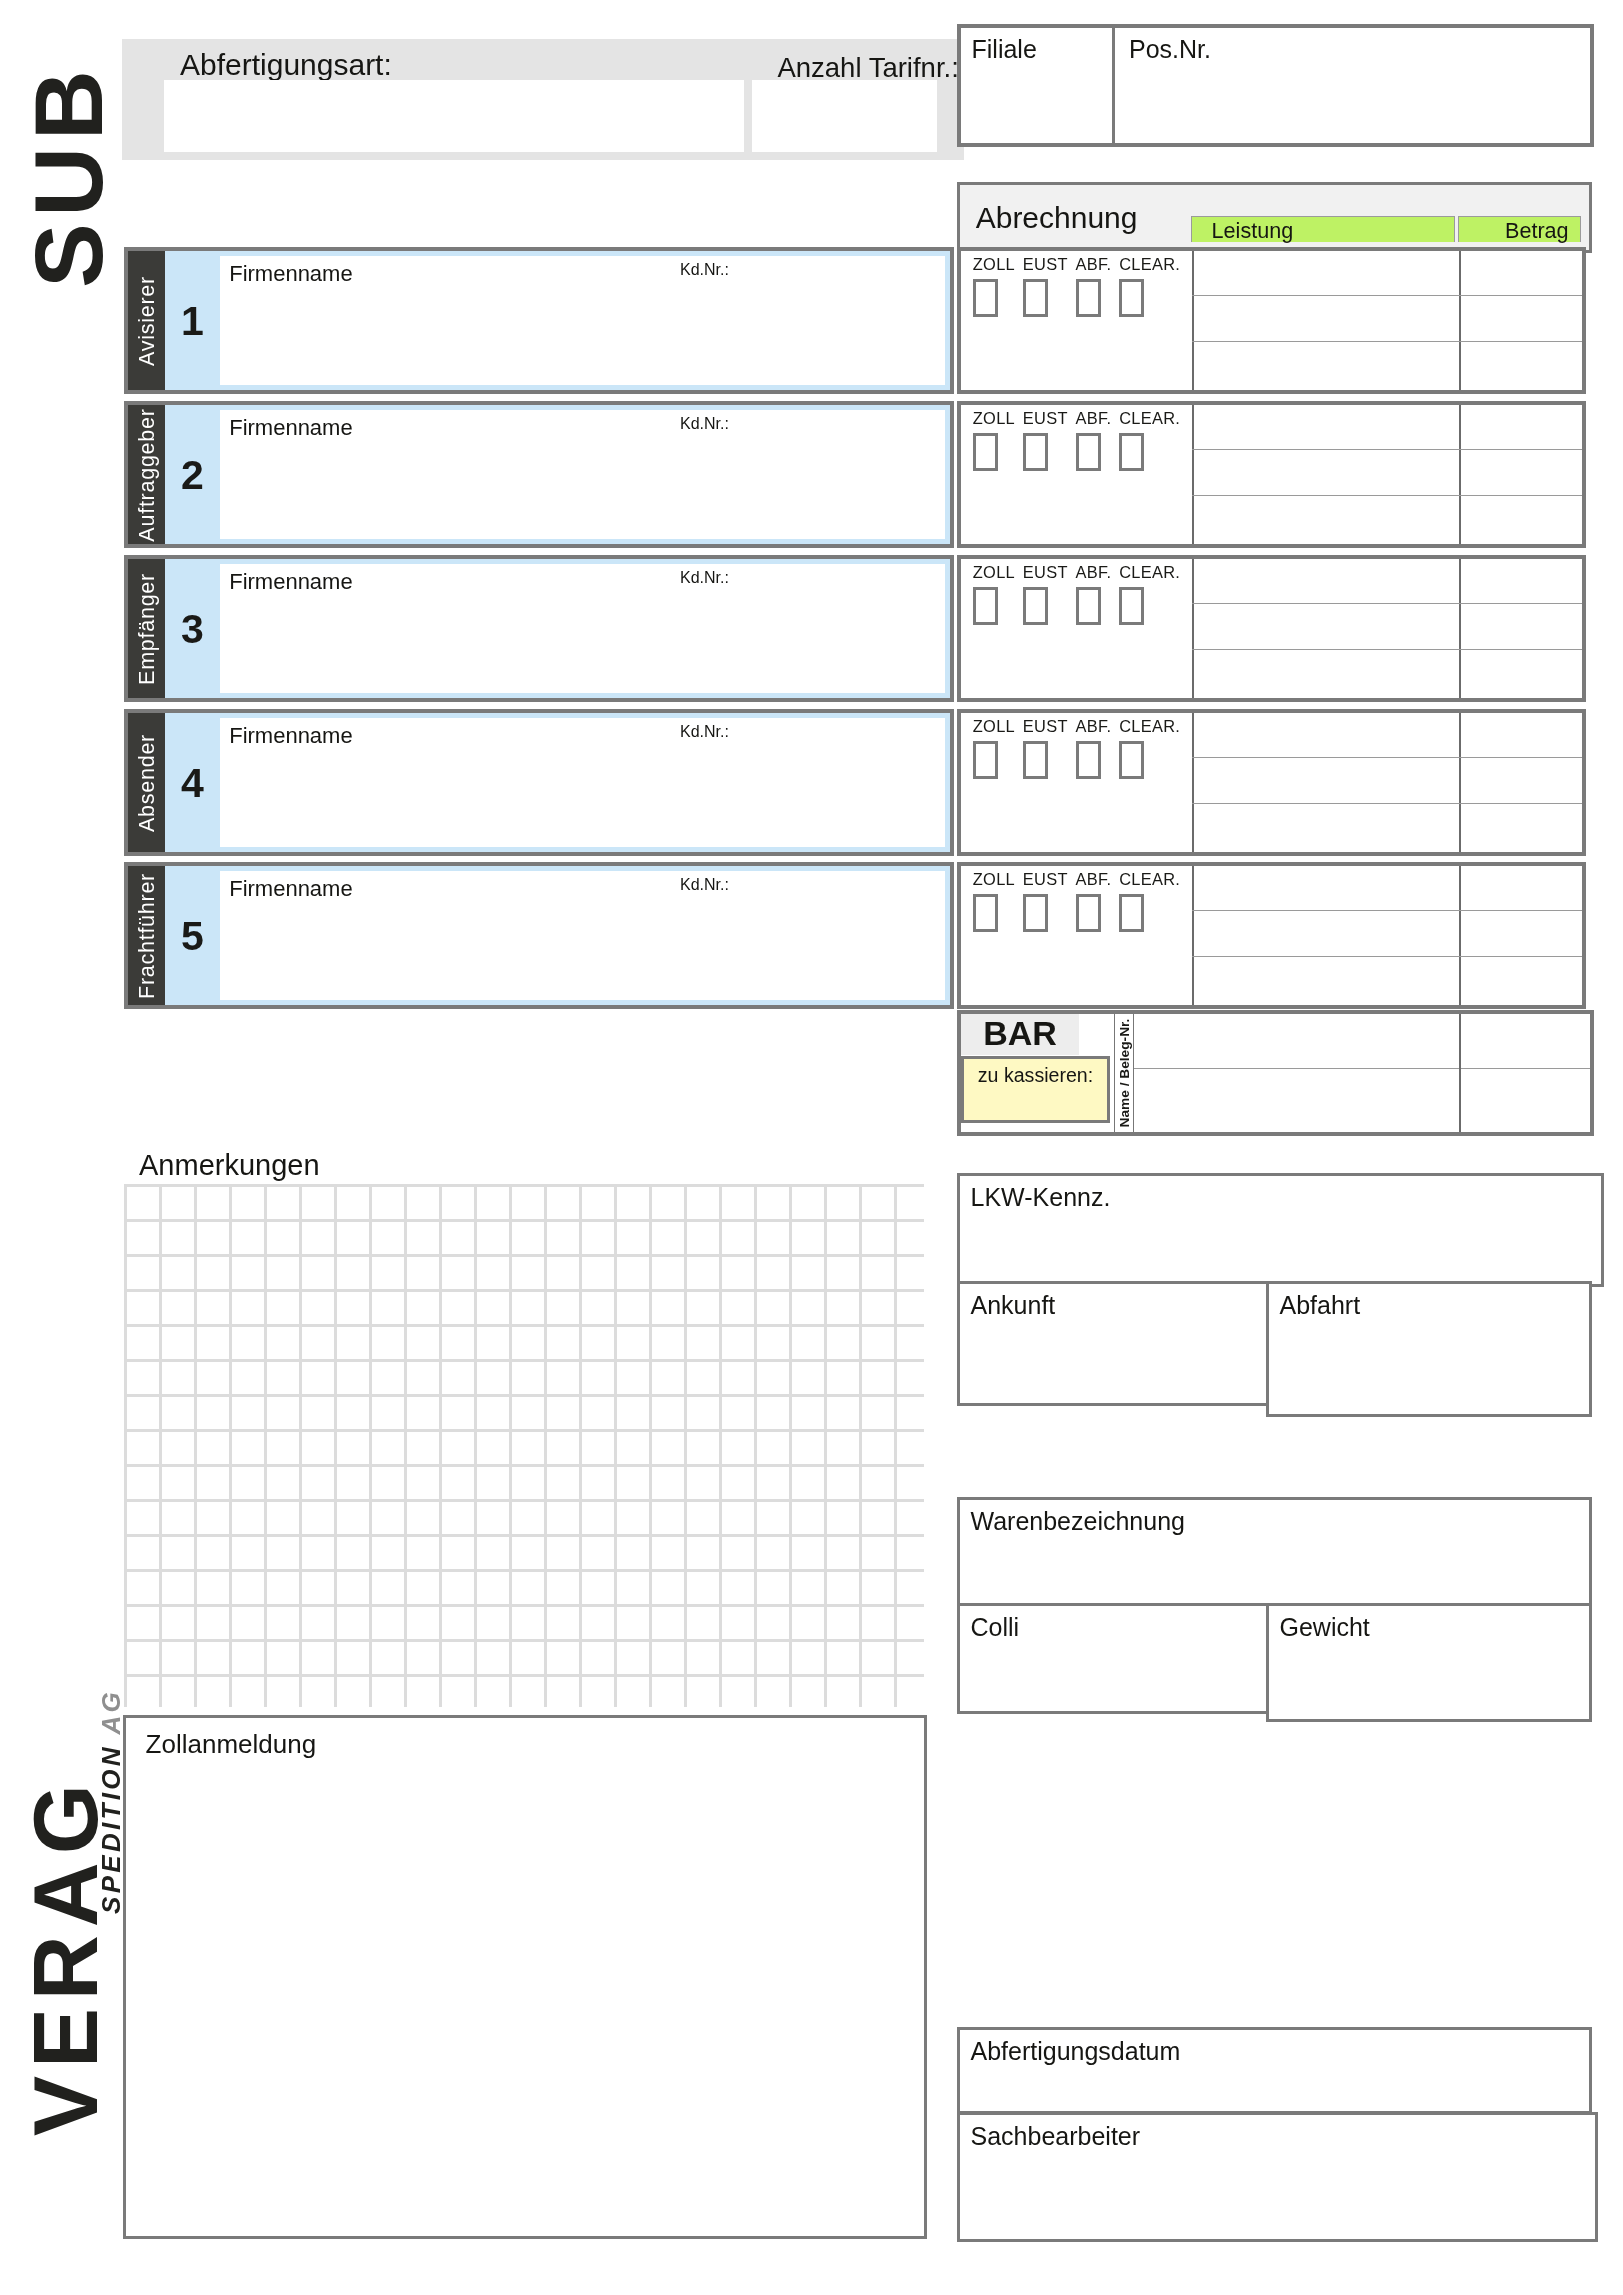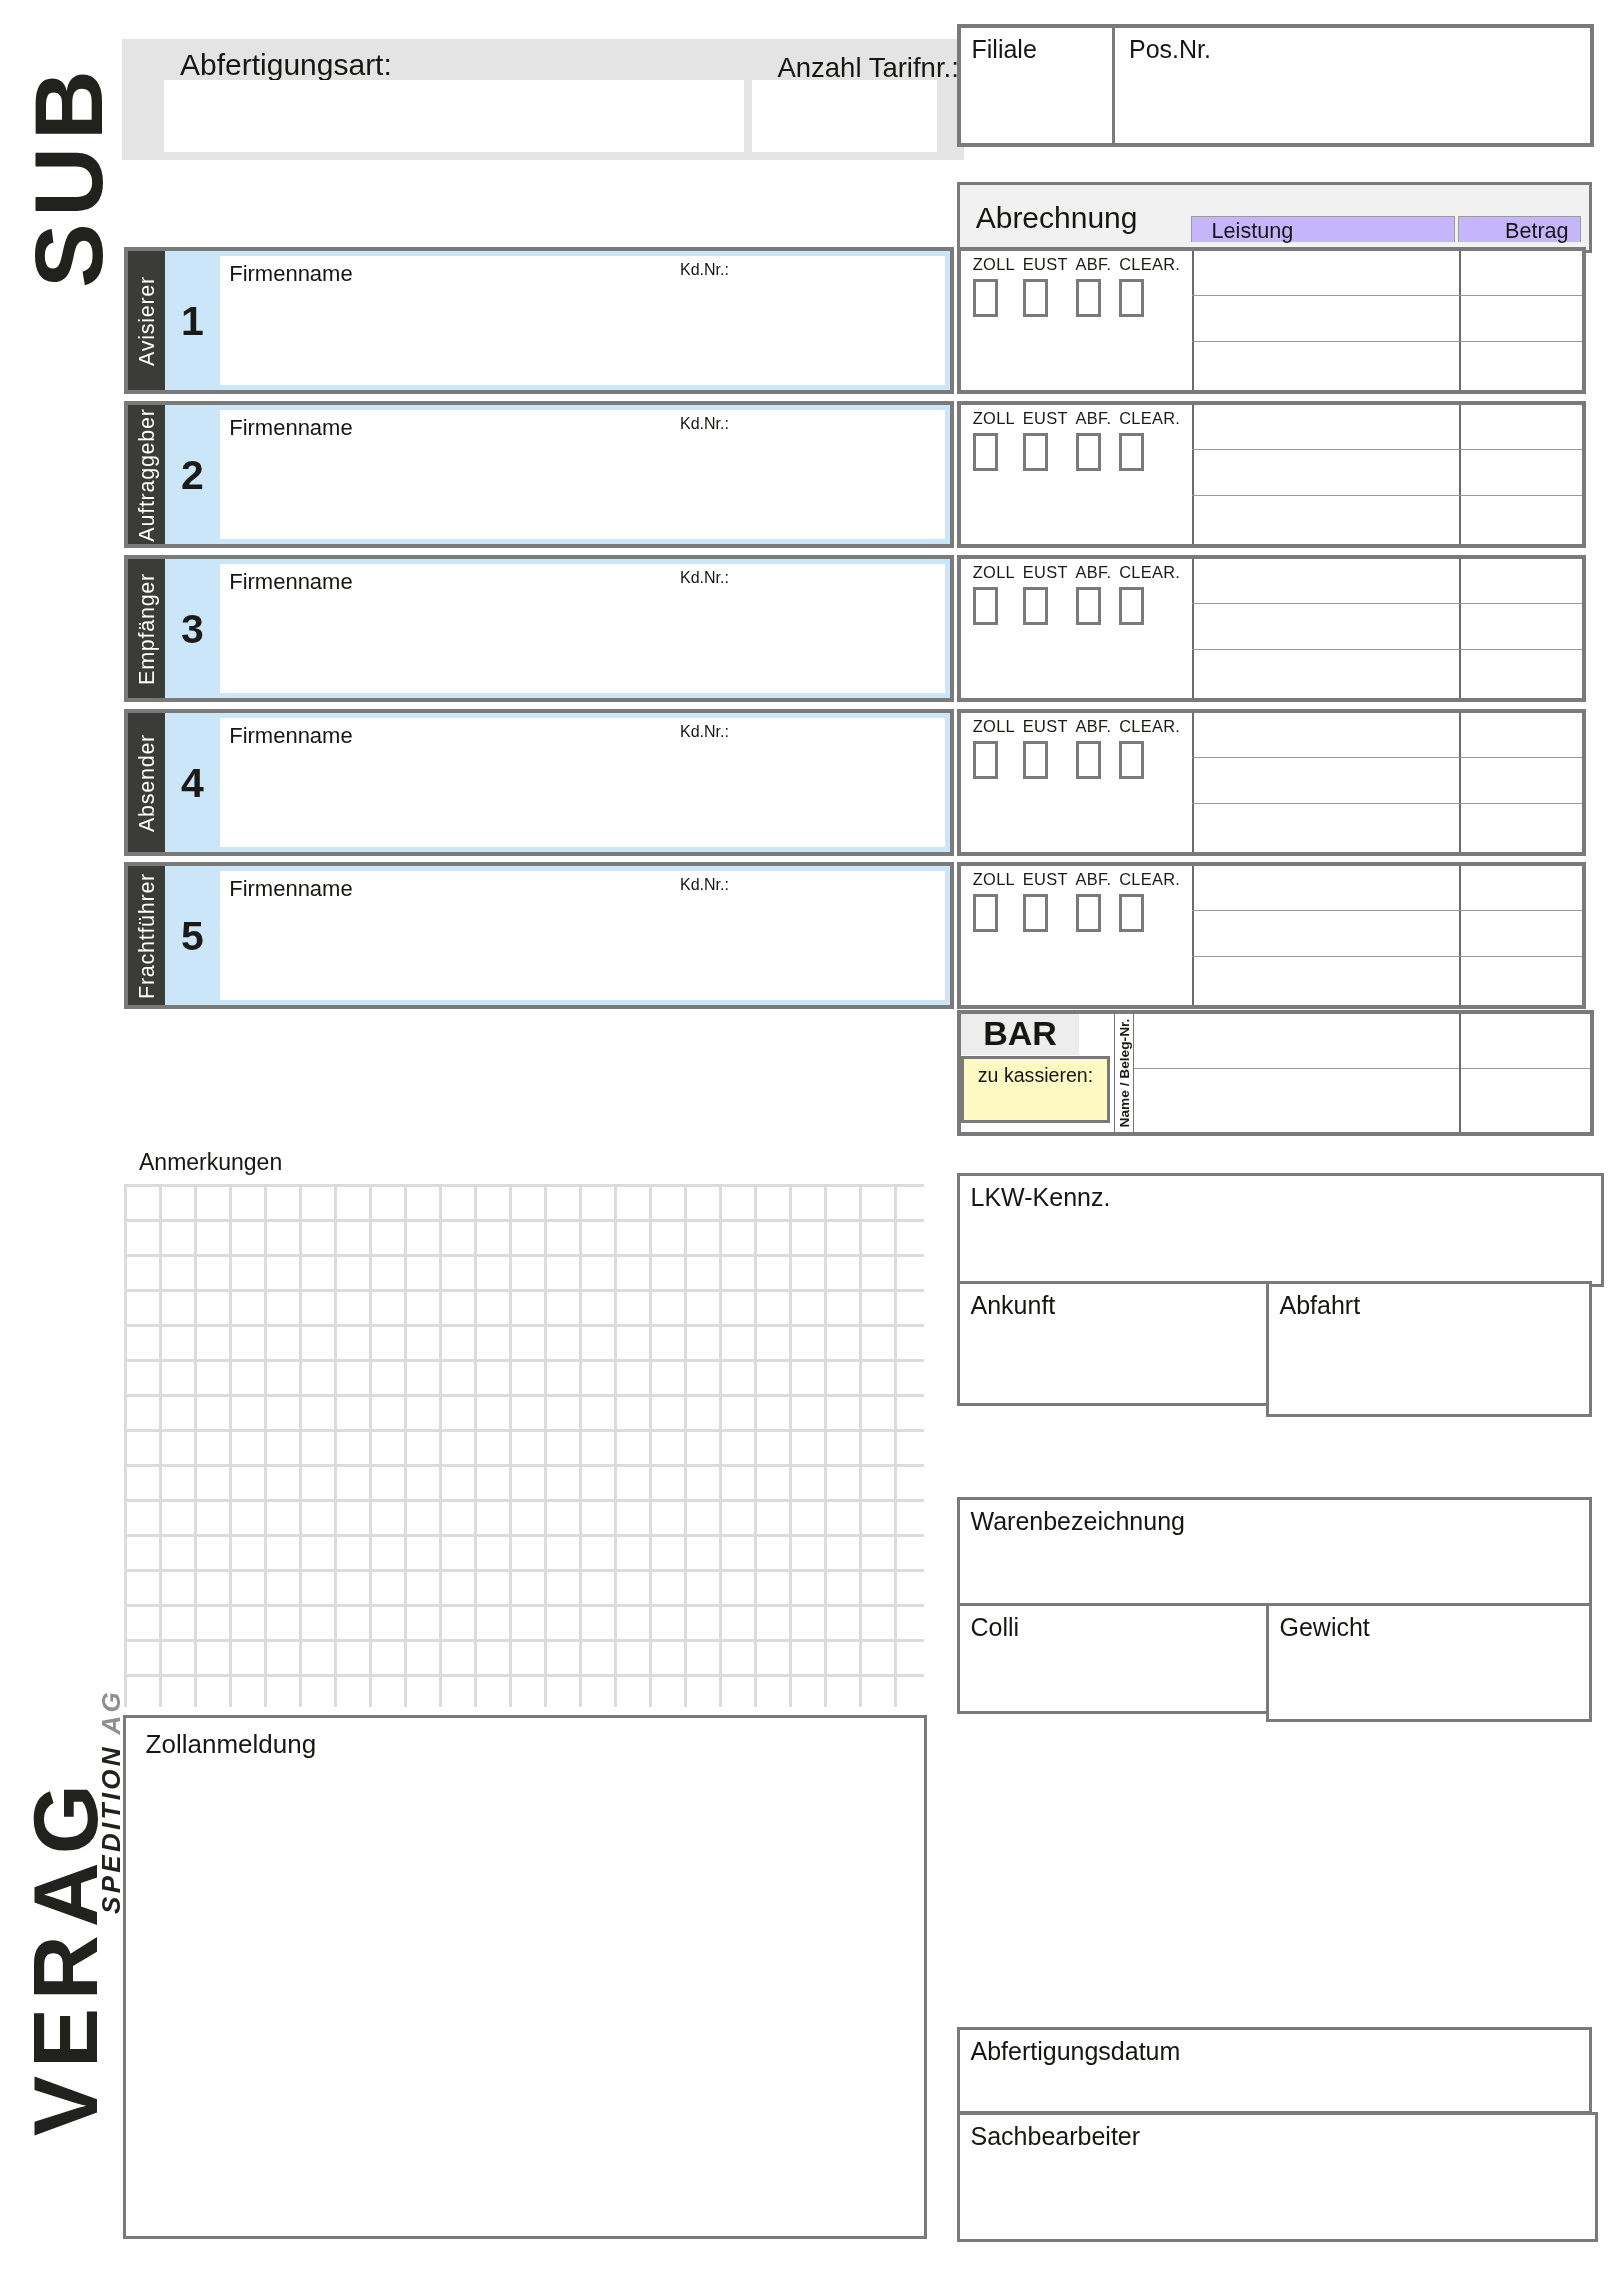--- a/index.html
+++ b/index.html
@@ -31,21 +31,21 @@
   .inp-anz{left:630px; top:41px; width:185px; height:72px;}
   
   .fbox{position:absolute; background:#fff; border:3.9px solid #7a7a7a;}
   .fbox .box-label{position:absolute; left:10.5px; top:6.5px; font-size:25px; color:#161613;}
   .filiale-box{left:957px; top:24px; width:629px; height:115px; border-width:4.6px;}
   .filiale-div{position:absolute; left:151px; top:0; bottom:0; width:3.3px; background:#7a7a7a;}
   .posnr-label{position:absolute; left:168px; top:6.5px; font-size:25px; color:#161613;}
   
   .abr-head{left:957px; top:182px; width:629px; height:65px; background:#f1f1f1; border:3.9px solid #7a7a7a;}
   .abr-title{position:absolute; left:15.7px; top:15.7px; font-size:30px; color:#161613;}
-  .abr-cell{position:absolute; top:31px; height:26px; background:#c4b5fd;
+  .abr-cell{position:absolute; top:31px; height:26px; background:#bef264;
             border:1.3px solid #9b9b9b; border-bottom:none; font-size:21.6px; color:#161613;
             line-height:27.5px; padding-left:19.6px; box-sizing:border-box;}
   .cell-leistung{left:231px; width:264px;}
   .cell-betrag{left:498px; width:123px; padding-left:46px;}
   
   .sec-left{position:absolute; left:124px; width:830px; height:147px;
             background:#cbe6f8; border:4.6px solid #7a7a7a; box-sizing:border-box;}
   .sec-strip{position:absolute; left:0; top:0; bottom:0; width:37px; background:#3b3b38;}
   .vlabel{font-size:21.6px; color:#ffffff; letter-spacing:0.7px;}
   .sec-num{position:absolute; left:37px; top:50%; transform:translateY(-50%);
@@ -71,21 +71,21 @@
             text-align:center; font-size:34px; font-weight:800; line-height:39px; color:#161613;}
   .zu-box{position:absolute; left:0; top:42px; width:149px; height:67px; background:#fef9c3;
           border:3.3px solid #7a7a7a; box-sizing:border-box; text-align:center;}
   .zu-box span{display:inline-block; margin-top:5.2px; font-size:19.6px; color:#161613;}
   .name-strip{position:absolute; left:153px; top:0; bottom:0; width:18.3px; background:#fff;
               border-left:1.3px solid #777; border-right:1.3px solid #777;}
   .name-strip .rotc{font-size:13.7px; font-weight:700; color:#1a1a17;}
   .bar-hrow{position:absolute; left:173px; right:0; top:54px; height:1.3px; background:#9a9a9a;}
   .bar-vdiv{position:absolute; left:498px; top:0; bottom:0; width:2px; background:#6b6b6b;}
   
-  .anm-label{left:139px; top:1149px; font-size:23px; color:#161613;}
+  .anm-label{left:139px; top:1149px; font-size:29px; color:#161613;}
   .anm-grid{left:124px; top:1184px; width:800px; height:523px; background:#ffffff;
     background-image:
       repeating-linear-gradient(to right,  #dcdcdc 0 2.6px, transparent 2.6px 35px),
       repeating-linear-gradient(to bottom, #dcdcdc 0 2.6px, transparent 2.6px 35px);}
   
   .lkw-box{left:957px; top:1173px; width:629px; height:108px;padding-left:12px;}
   .ankunft-box{left:957px; top:1281px; width:313px; height:119px; border-width:3.3px;}
   .abfahrt-box{left:1266px; top:1281px; width:320px; height:130px; border-width:3.3px;}
   .waren-box{left:957px; top:1497px; width:629px; height:106px;}
   .colli-box{left:957px; top:1603px; width:313px; height:105px; border-width:3.3px;}

